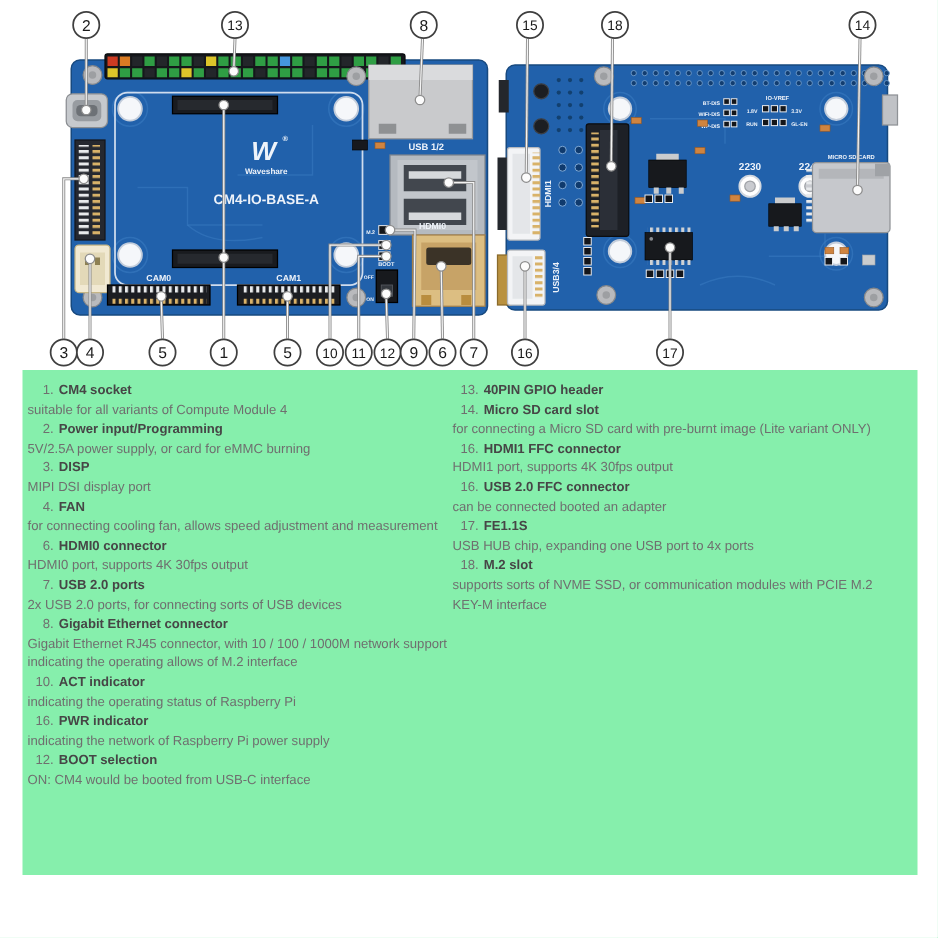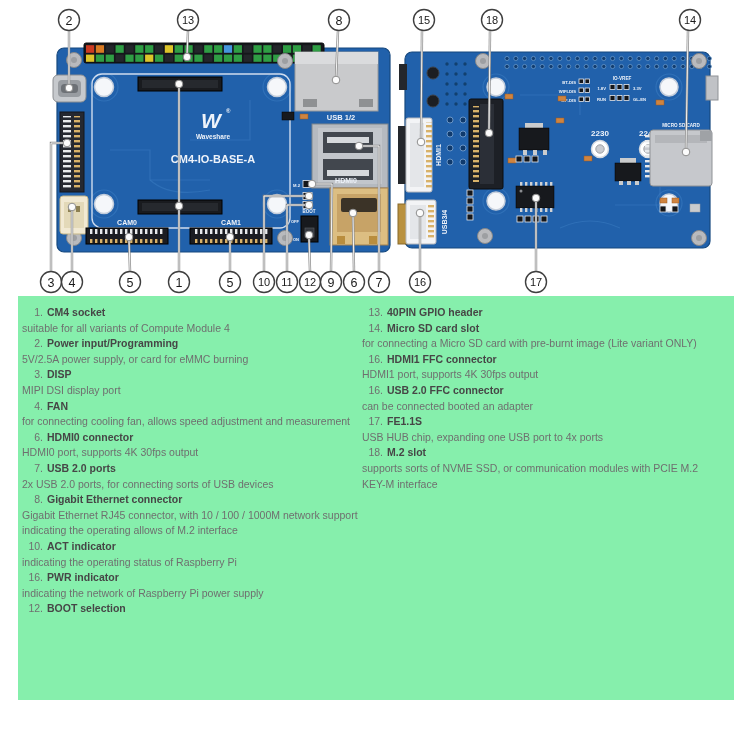--- a/index.html
+++ b/index.html
@@ -617,20 +617,21 @@
         <li class="item">
           <div class="trow"><span class="num">10.</span><span class="ttl">ACT indicator</span></div>
           <div class="drow">indicating the operating status of Raspberry Pi</div>
         </li>
         <li class="item">
           <div class="trow"><span class="num">16.</span><span class="ttl">PWR indicator</span></div>
           <div class="drow">indicating the network of Raspberry Pi power supply</div>
         </li>
         <li class="item">
           <div class="trow"><span class="num">12.</span><span class="ttl">BOOT selection</span></div>
+          <div class="drow">ON: CM4 would be booted from USB-C interface</div>
         </li>
       </ol>
   <ol class="col" id="legend-right">
         <li class="item">
           <div class="trow"><span class="num">13.</span><span class="ttl">40PIN GPIO header</span></div>
         </li>
         <li class="item">
           <div class="trow"><span class="num">14.</span><span class="ttl">Micro SD card slot</span></div>
           <div class="drow">for connecting a Micro SD card with pre-burnt image (Lite variant ONLY)</div>
         </li>

